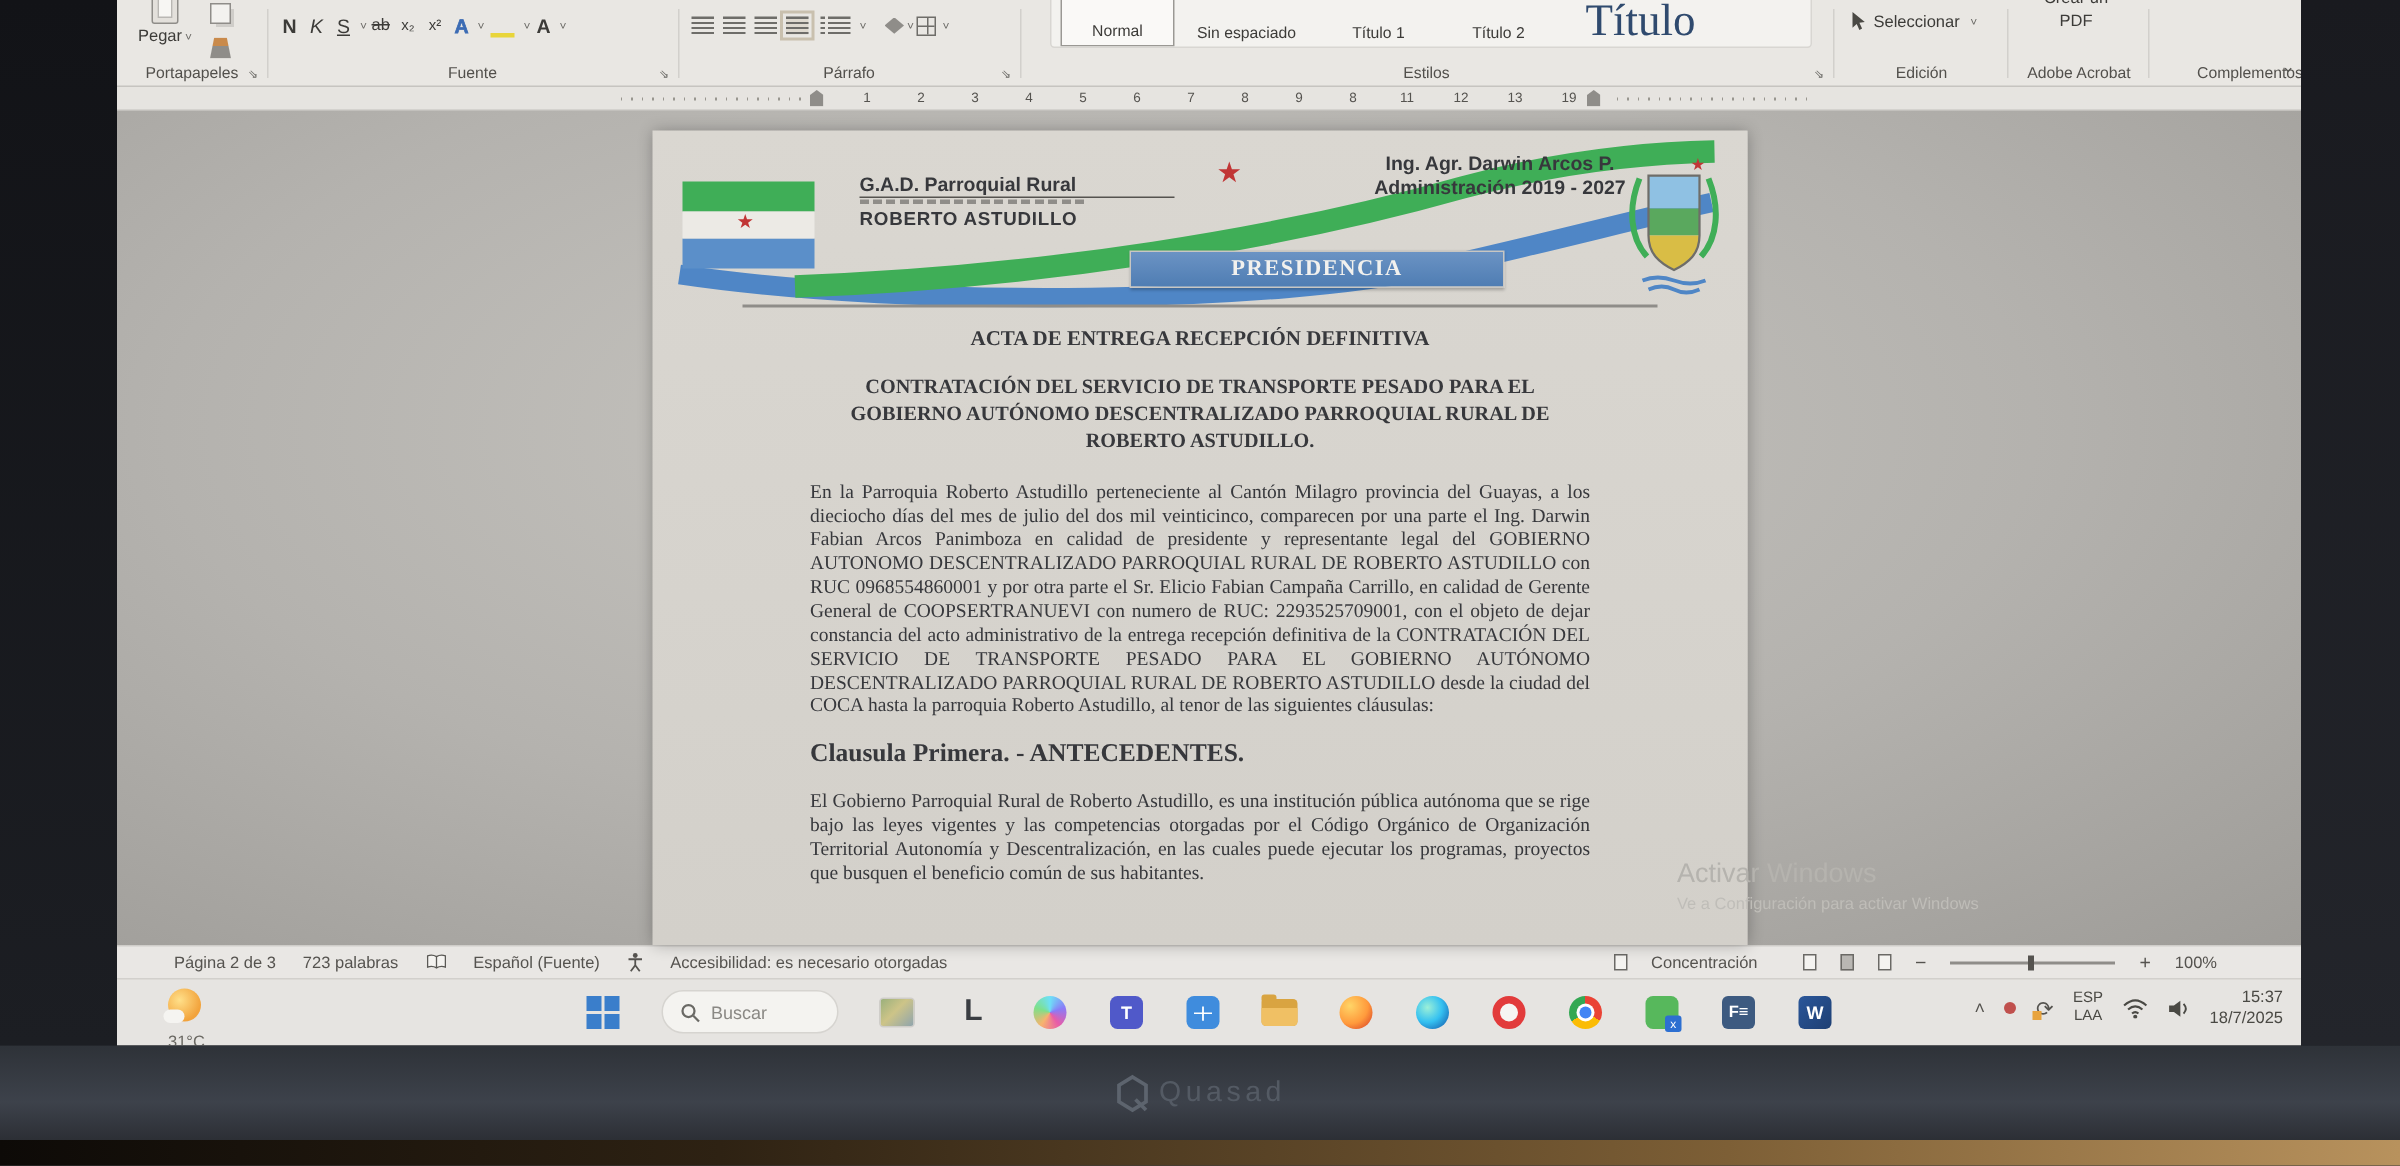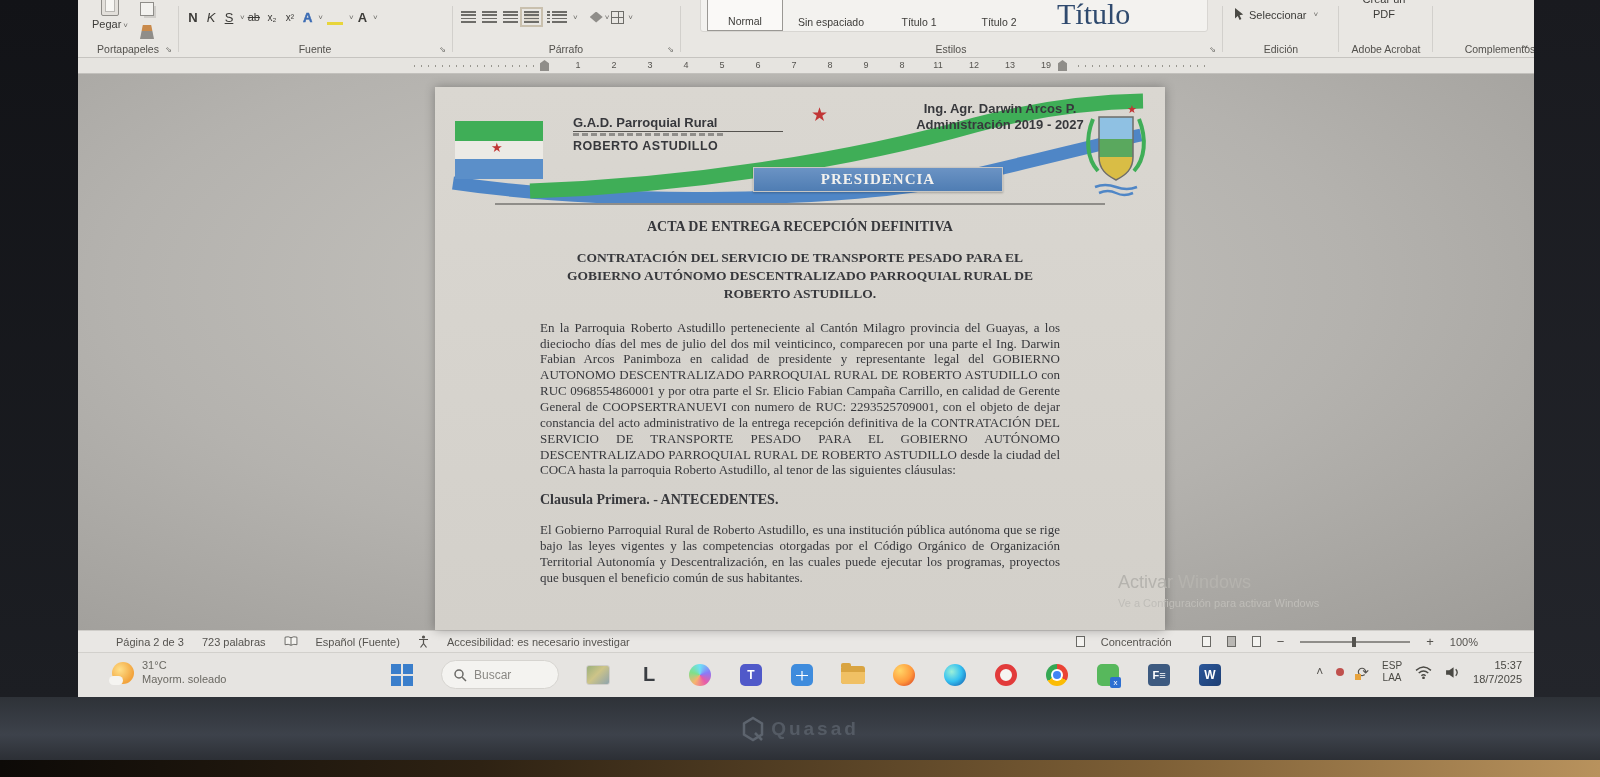--- a/index.html
+++ b/index.html
@@ -7,21 +7,21 @@
               font-family:"Liberation Sans", sans-serif; }
 
   
   .bezel-left  { position:absolute; left:0; top:0; width:78px; height:697px;
                  background:linear-gradient(180deg,#121317,#1c1e23); }
   .bezel-right { position:absolute; left:1534px; top:0; width:66px; height:697px;
                  background:linear-gradient(180deg,#191a1f,#23252b); }
   .bezel-bottom{ position:absolute; left:0; top:697px; width:1600px; height:63px;
                  background:linear-gradient(180deg,#2e3238,#3d424b 60%,#2c2f35);
                  display:flex; align-items:center; justify-content:center; gap:6px; }
-  .brand { color:#5d646e; font-size:19px; font-weight:bold; letter-spacing:3px; opacity:.75; }
+  .brand { color:#5d646e; font-size:19px; font-weight:normal; letter-spacing:3px; opacity:.75; }
   .desk  { position:absolute; left:0; top:760px; width:1600px; height:17px;
            background:linear-gradient(90deg,#0d0a07,#2e2213 30%,#7d5f36 72%,#b8925d); }
 
   
   .screen { position:absolute; left:78px; top:0; width:1456px; height:697px;
             background:#b2b0ac; overflow:hidden; }
 
   
   .ribbon { position:relative; height:58px; background:#e9e7e3;
             border-bottom:1px solid #c6c4c0; overflow:hidden; font-size:11px; color:#3c3b38; }
@@ -120,36 +120,36 @@
             background:linear-gradient(180deg,#6b93c4,#4f7db3); border:1px solid #c8c6c2;
             color:#f2f1ee; font-weight:bold; font-size:15px; letter-spacing:1px;
             display:flex; align-items:center; justify-content:center;
             font-family:"Liberation Serif",serif; box-shadow:0 1px 2px rgba(0,0,0,.25); }
   .ph .rule { position:absolute; left:60px; right:60px; bottom:0; height:2px; background:#8f8d89; }
 
   .doc-text { padding:14px 105px 0; }
   .dtitle { text-align:center; font-weight:bold; font-size:14px; margin-bottom:14px; }
   .dsub   { text-align:center; font-weight:bold; font-size:13.5px; line-height:1.35; margin-bottom:16px; }
   .dpar   { text-align:justify; font-size:13px; line-height:1.22; margin-bottom:14px; }
-  .dclause{ font-weight:bold; font-size:14px; margin-bottom:14px; }
+  .dclause{ font-weight:bold; font-size:17px; margin-bottom:14px; }
 
   
   .statusbar { height:22px; background:#e9e7e4; border-top:1px solid #cfcdc9;
                display:flex; align-items:center; font-size:11px; color:#55534f; padding:0 14px; gap:18px; }
   .statusbar .left { display:flex; align-items:center; gap:18px; margin-left:24px; }
   .statusbar .right { margin-left:auto; display:flex; align-items:center; gap:16px; margin-right:42px; }
   .pgico { width:9px; height:11px; border:1px solid #6a6965; background:#f4f3f0; }
   .pgico.dark { background:#b9b7b3; }
   .zoom-track { position:relative; width:110px; height:2px; background:#8f8d89; }
   .zoom-thumb { position:absolute; left:52px; top:-4px; width:4px; height:10px; background:#55534f; cursor:pointer; }
   .zs { font-size:13px; cursor:pointer; }
 
   
   .taskbar { position:relative; height:45px; background:#e6e4e1; border-top:1px solid #d2d0cc; }
-  .tb-left { position:absolute; left:34px; top:6px; display:flex; gap:8px; align-items:center; cursor:pointer; }
+  .tb-left { position:absolute; left:34px; top:6px; display:flex; gap:8px; align-items:flex-start; cursor:pointer;flex-direction:column; }
   .sun { width:22px; height:22px; border-radius:50%;
          background:radial-gradient(circle at 35% 35%, #ffe08a, #f2a33c 70%); position:relative; }
   .sun::after { content:""; position:absolute; left:-3px; bottom:-1px; width:14px; height:9px;
          background:#f5f4f1; border-radius:8px; }
   .wx { font-size:11px; color:#6a6862; line-height:1.25; }
   .tb-center { position:absolute; left:50%; top:7px; transform:translateX(-50%);
                display:flex; align-items:center; gap:27px; }
   .startic { width:22px; height:22px; display:grid; grid-template-columns:10px 10px; gap:2px; cursor:pointer; }
   .startic div { background:#3a7ecb; }
   .search-pill { display:flex; align-items:center; gap:7px; width:118px; height:29px;
@@ -395,21 +395,21 @@
       <span>723 palabras</span>
       <svg width="14" height="11" viewBox="0 0 13 10">
           <path d="M1,1 Q4,0 6.5,1.5 Q9,0 12,1 L12,8 Q9,7 6.5,8.5 Q4,7 1,8 Z" fill="#f4f3f0" stroke="#5a5955" stroke-width="0.8"></path>
           <line x1="6.5" y1="1.5" x2="6.5" y2="8.5" stroke="#5a5955" stroke-width="0.8"></line>
         </svg>
       <span>Español (Fuente)</span>
       <svg width="11" height="13" viewBox="0 0 11 13">
           <circle cx="5.5" cy="2" r="1.6" fill="#55534f"></circle>
           <path d="M1,4.5 L10,4.5 M5.5,4.5 L5.5,8.5 M5.5,8.5 L2.5,12.5 M5.5,8.5 L8.5,12.5" stroke="#55534f" stroke-width="1.2" fill="none"></path>
         </svg>
-      <span>Accesibilidad: es necesario investigar</span>
+      <span>Accesibilidad: es necesario otorgadas</span>
     </div>
     <div class="right">
       <span class="pgico"></span>
       <span>Concentración</span>
       <span class="pgico" style="margin-left:14px;"></span>
       <span class="pgico dark"></span>
       <span class="pgico"></span>
       <span class="zs">−</span>
       <span class="zoom-track">
           <span class="zoom-thumb"></span>

